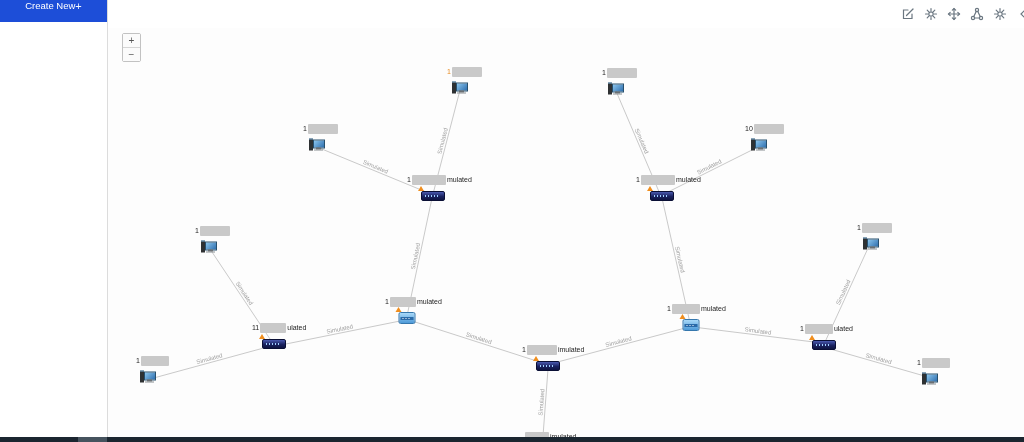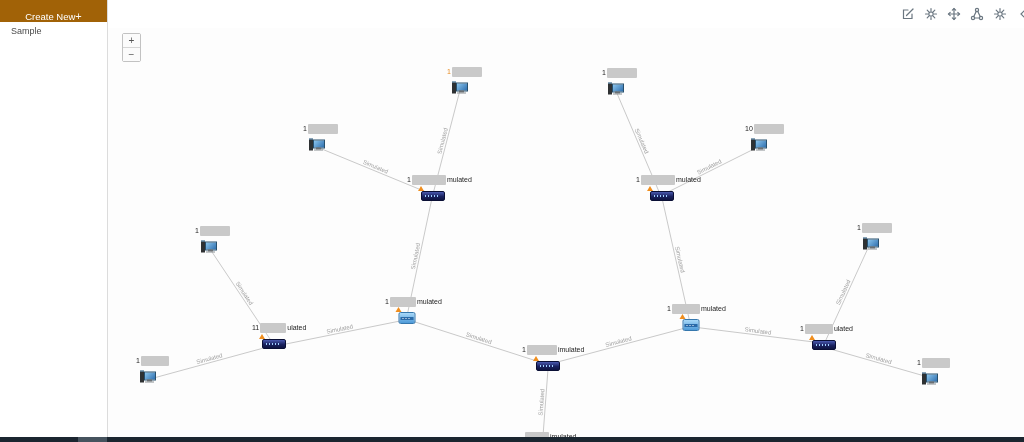--- a/index.html
+++ b/index.html
@@ -7,22 +7,22 @@
     width:1024px;height:442px;position:relative;overflow:hidden;
     background:#fff;font-family:"Liberation Sans",sans-serif;
     -webkit-font-smoothing:antialiased;
   }
   
   .sidebar{
     position:absolute;left:0;top:0;bottom:5px;width:107px;
     background:#fff;border-right:1px solid #dcdcdc;z-index:4;
   }
   .create-new{
-    height:22px;background:#a16207;color:#fff;font-size:9.5px;
-    display:flex;align-items:flex-end;justify-content:center;
+    height:22px;background:#1d4ed8;color:#fff;font-size:9.5px;
+    display:flex;align-items:flex-start;justify-content:center;
     cursor:pointer;border:none;width:100%;
   }
   .create-new .plus{font-size:11px;font-weight:400;opacity:.95;}
   .side-item{
     height:14px;line-height:14px;font-size:9px;color:#4a4a4a;
     padding:2px 0 2px 11px;cursor:pointer;
   }
   .side-item.selected{background:#ececec;}
   
   .header{
@@ -88,21 +88,20 @@
   .bottom-bar .seg{position:absolute;left:78px;width:29px;top:0;bottom:0;background:#46535e;}
 </style>
 </head>
 <body>
 
 <div class="sidebar">
   <div class="create-new">
     <span>Create New</span>
     <span class="plus">+</span>
   </div>
-  <div class="side-item">Sample</div>
 </div>
 
 <div class="header">
   <div class="toolbar">
     <span class="tb-icon">
       <svg viewBox="0 0 14 14">
           <path d="M11 7v4.5H2.5V3H7"></path>
           <path d="M5.5 8.5L12 2"></path>
         </svg>
     </span>

